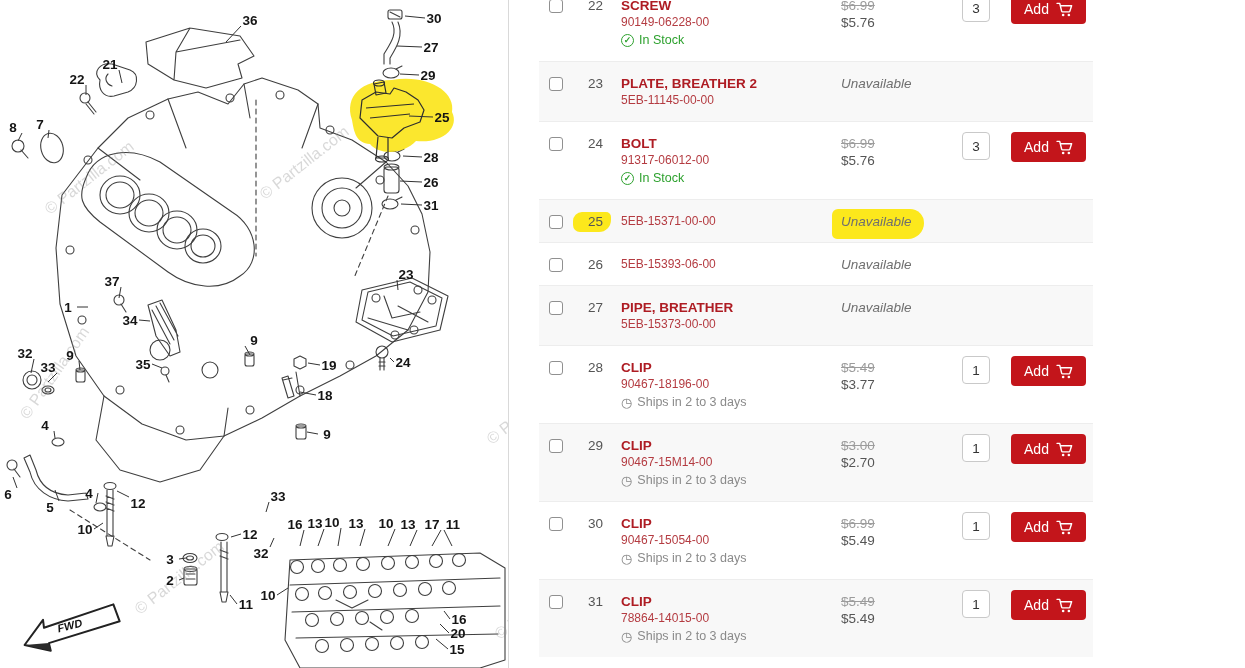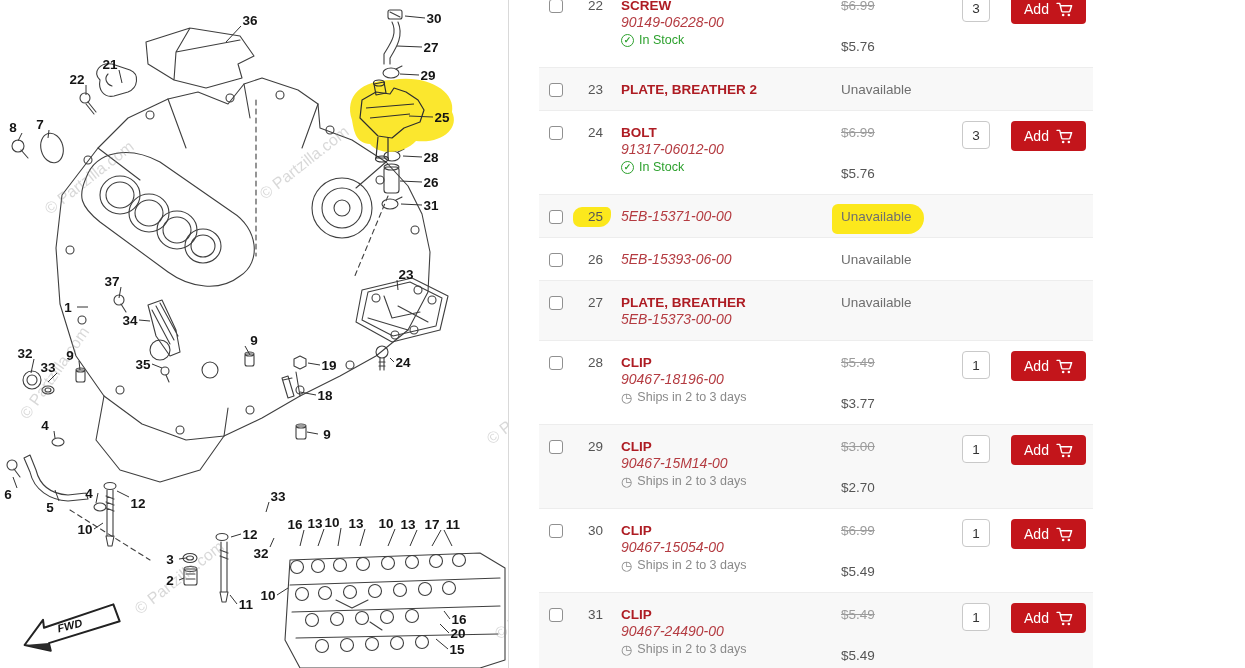--- a/index.html
+++ b/index.html
@@ -17,30 +17,30 @@
   
   .table-pane { position:absolute; left:539px; top:0; width:554px; height:668px; overflow:hidden; background:#fff; }
   .prow { display:flex; align-items:flex-start; padding:13px 0 12px 10px; border-top:1px solid #ededed; background:#fff; }
   .prow.alt { background:#f8f8f8; }
   .prow:first-child { border-top:none; }
   .cb { flex:0 0 14px; width:14px; height:14px; border:1.5px solid #909090; border-radius:3px; background:#fff; margin:2px 16px 0 0; cursor:pointer; }
   .ref { flex:0 0 24px; width:24px; text-align:right; font-size:13.5px; color:#555; margin-right:18px; padding-top:1px; }
   .ref .hl-mark { display:inline-block; background:#fce81c; padding:2px 8px 3px 15px; margin:-2px -8px -3px -15px; border-radius:9px 5px 12px 7px; }
   .info { flex:0 0 220px; width:220px; }
   .pname { font-size:13.5px; font-weight:700; color:#ae1c23; line-height:17px; cursor:pointer; }
-  .pnum  { font-size:14px; color:#b43b41; line-height:17px; cursor:pointer;font-style:italic; }
+  .pnum  { font-size:12px; color:#b43b41; line-height:17px; cursor:pointer; }
   .stockline { display:flex; align-items:center; gap:5px; line-height:17px; margin-top:1px; }
   .stockline.in_stock { color:#2da12e; font-size:12.5px; }
   .stockline.ships { color:#8a8a8a; font-size:12.5px; }
   .ck-icon { display:inline-flex; align-items:center; justify-content:center; width:13px; height:13px; border:1.5px solid #2da12e; border-radius:50%; font-size:9px; color:#2da12e; font-weight:700; }
   .clock-icon { font-size:13px; color:#8a8a8a; line-height:13px; }
   .pricecol { flex:0 0 100px; width:100px; }
   .oldprice { font-size:13.5px; color:#9c9c9c; text-decoration:line-through; line-height:17px; }
-  .curprice { font-size:13.5px; color:#555; line-height:17px;margin-top:24px; }
-  .unavail { font-size:13.5px; color:#6f6f6f; line-height:17px; }
+  .curprice { font-size:13.5px; color:#555; line-height:17px; }
+  .unavail { font-size:13.5px; color:#6f6f6f; line-height:17px;font-style:italic; }
   .unavail .hl-mark { display:inline-block; background:#fce81c; padding:4px 12px 9px 9px; margin:-4px -12px -9px -9px; border-radius:6px 14px 16px 5px; }
   .qtycol { flex:0 0 70px; width:70px; display:flex; justify-content:center; }
   .qty-input { width:28px; height:28px; border:1px solid #c9c9c9; border-radius:4px; text-align:center; font-size:13.5px; color:#333; margin-top:-3px; background:#fff; font-family:"Liberation Sans",sans-serif; }
   .addcol { flex:0 0 83px; width:83px; }
   .add-btn { display:flex; align-items:center; justify-content:center; gap:7px; width:75px; height:30px; margin-top:-3px; background:#c3151b; border:none; border-radius:4px; color:#fff; font-size:14px; font-family:"Liberation Sans",sans-serif; cursor:pointer; }
 </style>
 </head>
 <body>
 
 <div class="screen">
@@ -349,20 +349,21 @@
             <circle cx="18.4" cy="19" r="1.9" fill="#fff"></circle>
           </svg>
         </button>
       </div>
     </div>
       <div class="prow alt">
       <span class="cb"></span>
       <span class="ref">23</span>
       <div class="info">
         <div class="pname">PLATE, BREATHER 2</div>
+        <div class="pnum">5EB-11145-00-00</div>
 
       </div>
       <div class="pricecol">
 
         <div class="unavail">Unavailable</div>
       </div>
       <div class="qtycol">
         
       </div>
       <div class="addcol">
@@ -433,21 +434,21 @@
         
       </div>
       <div class="addcol">
         
       </div>
     </div>
       <div class="prow alt">
       <span class="cb"></span>
       <span class="ref">27</span>
       <div class="info">
-        <div class="pname">PLATE, BREATHER</div>
+        <div class="pname">PIPE, BREATHER</div>
         <div class="pnum">5EB-15373-00-00</div>
 
       </div>
       <div class="pricecol">
 
         <div class="unavail">Unavailable</div>
       </div>
       <div class="qtycol">
         
       </div>
@@ -546,21 +547,21 @@
             <circle cx="18.4" cy="19" r="1.9" fill="#fff"></circle>
           </svg>
         </button>
       </div>
     </div>
       <div class="prow alt">
       <span class="cb"></span>
       <span class="ref">31</span>
       <div class="info">
         <div class="pname">CLIP</div>
-        <div class="pnum">90467-24490-00</div>
+        <div class="pnum">78864-14015-00</div>
         <div class="stockline ships">
 
           <span class="clock-icon">◷</span>
           <span>Ships in 2 to 3 days</span>
         </div>
       </div>
       <div class="pricecol">
         <div class="oldprice">$5.49</div>
         <div class="curprice">$5.49</div>
 

